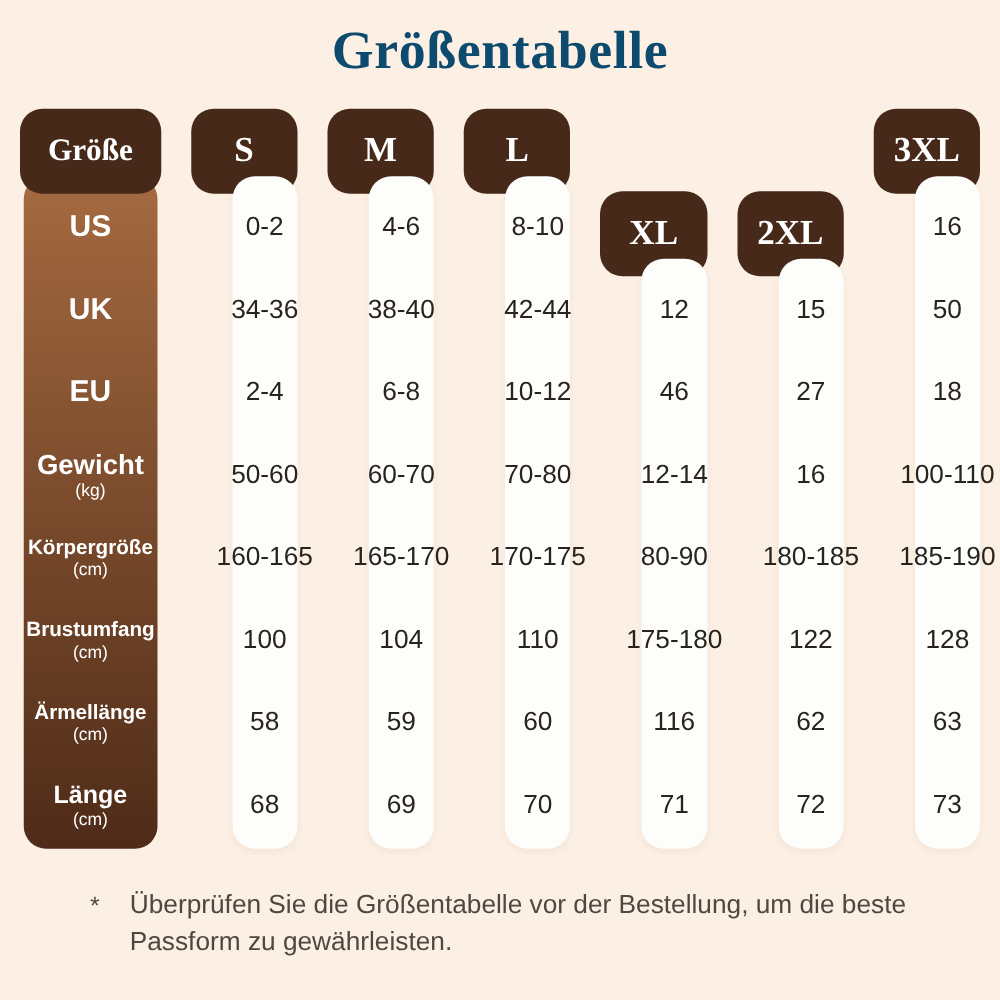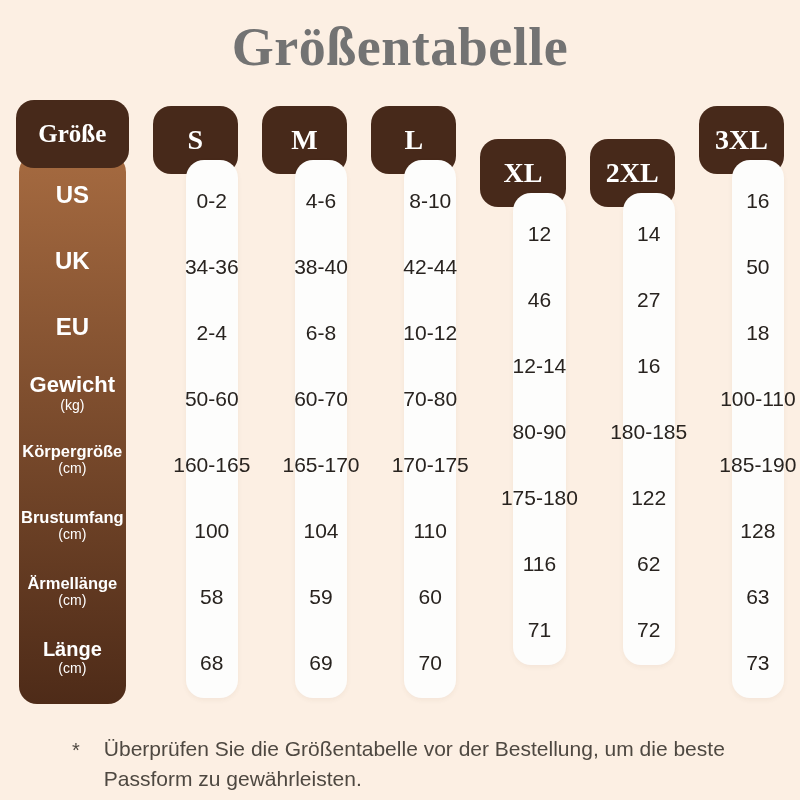--- a/index.html
+++ b/index.html
@@ -17,51 +17,51 @@
   body{
     width:800px;height:800px;overflow:hidden;
     background:var(--bg);
     font-family:"Liberation Sans", sans-serif;
   }
   .title{
     margin:16px 0 0;
     text-align:center;
     font-family:"Liberation Serif", serif;
     font-weight:bold;
-    font-size:54px;
+    font-size:43px;
     letter-spacing:0.5px;
-    color:#737373;
+    color:#0c4a6e;
   }
   .table{
     display:flex;
     gap:24px;
     padding:0 16px;
     margin-top:22px;
-    align-items:center;
+    align-items:flex-end;
   }
   .label-col{flex:0 0 108px;display:flex;flex-direction:column;}
   .size-col{flex:1 1 0;display:flex;flex-direction:column;min-width:0;}
   .hdr{
     height:68px;
     background:var(--brown);
     border-radius:18px;
     color:var(--text-light);
     display:flex;align-items:center;justify-content:center;
     font-family:"Liberation Serif", serif;
     font-weight:600;
     font-size:28px;
   }
   .corner{position:relative;z-index:2;font-size:25px;}
   .label-body{
     margin:-14px 3px 0;
     border-radius:18px;
     background:linear-gradient(180deg, var(--grad-top) 0%, var(--grad-bottom) 100%);
     display:flex;flex-direction:column;
     position:relative;z-index:1;
-    padding:8px 2px 14px;
+    padding:8px 2px 2px;
   }
   .row-label{
     height:66px;
     display:flex;flex-direction:column;align-items:center;justify-content:center;
     color:var(--text-light);
     font-weight:bold;
     text-align:center;
     line-height:1.1;
   }
   .row-label .sub{font-size:14px;font-weight:normal;margin-top:1px;}
@@ -184,21 +184,21 @@
           <div class="cell">12-14</div>
           <div class="cell">80-90</div>
           <div class="cell">175-180</div>
           <div class="cell">116</div>
           <div class="cell">71</div>
         </div>
       </div>
       <div class="size-col">
         <div class="hdr">2XL</div>
         <div class="col-body">
-          <div class="cell">14</div>
+          <div class="cell">15</div>
           <div class="cell">27</div>
           <div class="cell">16</div>
           <div class="cell">180-185</div>
           <div class="cell">122</div>
           <div class="cell">62</div>
           <div class="cell">72</div>
         </div>
       </div>
       <div class="size-col">
         <div class="hdr">3XL</div>

